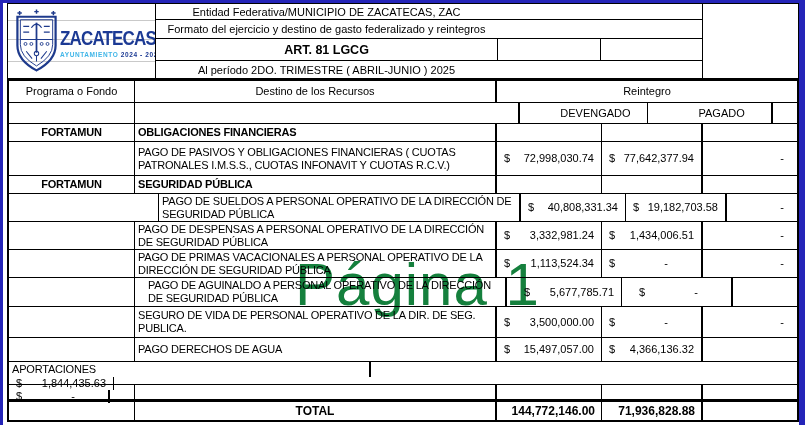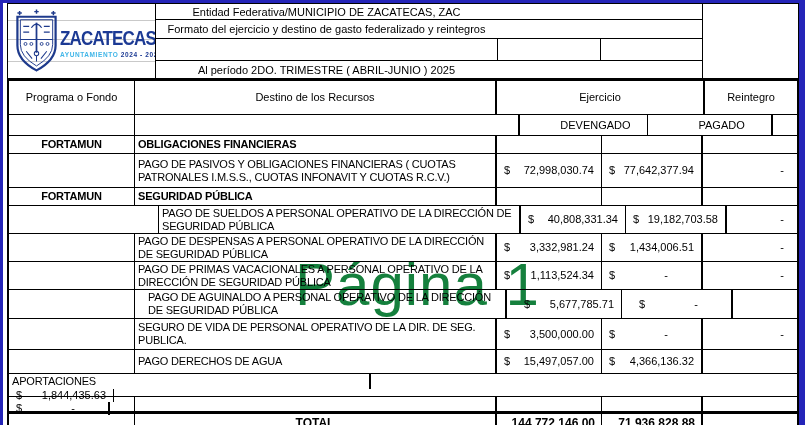--- a/index.html
+++ b/index.html
@@ -51,21 +51,21 @@
   .center{justify-content:center;text-align:center;}
   .bold{font-weight:bold;}
   .narrow{letter-spacing:-.2px;}
   .dest{padding:1px 3px;}
   .money{justify-content:space-between;padding:0 7px;}
   .money .amt{text-align:right;}
   .amt.pad-dash{margin-right:26px;}
   .rei{justify-content:flex-end;padding-right:13px;}
   .hdr-cell{font-size:11px;}
   .sub-cell{font-size:11px;}
-  .thdr{height:34px;}
+  .thdr{height:22px;}
   .tsub{height:21px;gap:24px;}
   .total-row{height:20px;border-top:2px solid #000;border-bottom:none;}
   .total-row .cell{font-size:12px;}
   .tot-amt{justify-content:flex-end;padding-right:6px;}
 </style>
 </head>
 <body>
 
 <div class="page">
 
@@ -104,34 +104,34 @@
         </div>
       </div>
       <div class="hdr-mid">
         <div class="hdr-row hr1">
           <div class="txt">Entidad Federativa/MUNICIPIO DE ZACATECAS, ZAC</div>
         </div>
         <div class="hdr-row hr2">
           <div class="txt">Formato del ejercicio y destino de gasto federalizado y reintegros</div>
         </div>
         <div class="hdr-row hr3">
+          <div class="txt">ART. 81 LGCG</div>
           <div class="hr3-cells"></div>
         </div>
         <div class="hdr-row hr4">
           <div class="txt">Al período 2DO. TRIMESTRE ( ABRIL-JUNIO ) 2025</div>
         </div>
       </div>
       <div class="hdr-right"></div>
     </div>
 
     <div class="table">
       <div class="row thdr">
         <div class="cell center hdr-cell c1">Programa o Fondo</div>
         <div class="cell center hdr-cell c2">Destino de los Recursos</div>
-        <div class="cell center hdr-cell c34">Ejercicio</div>
         <div class="cell center hdr-cell c5">Reintegro</div>
       </div>
       <div class="row tsub">
         <div class="cell c1"></div>
         <div class="cell c2"></div>
         <div class="cell center sub-cell c3">DEVENGADO</div>
         <div class="cell center sub-cell c4">PAGADO</div>
         <div class="cell c5"></div>
       </div>
 

